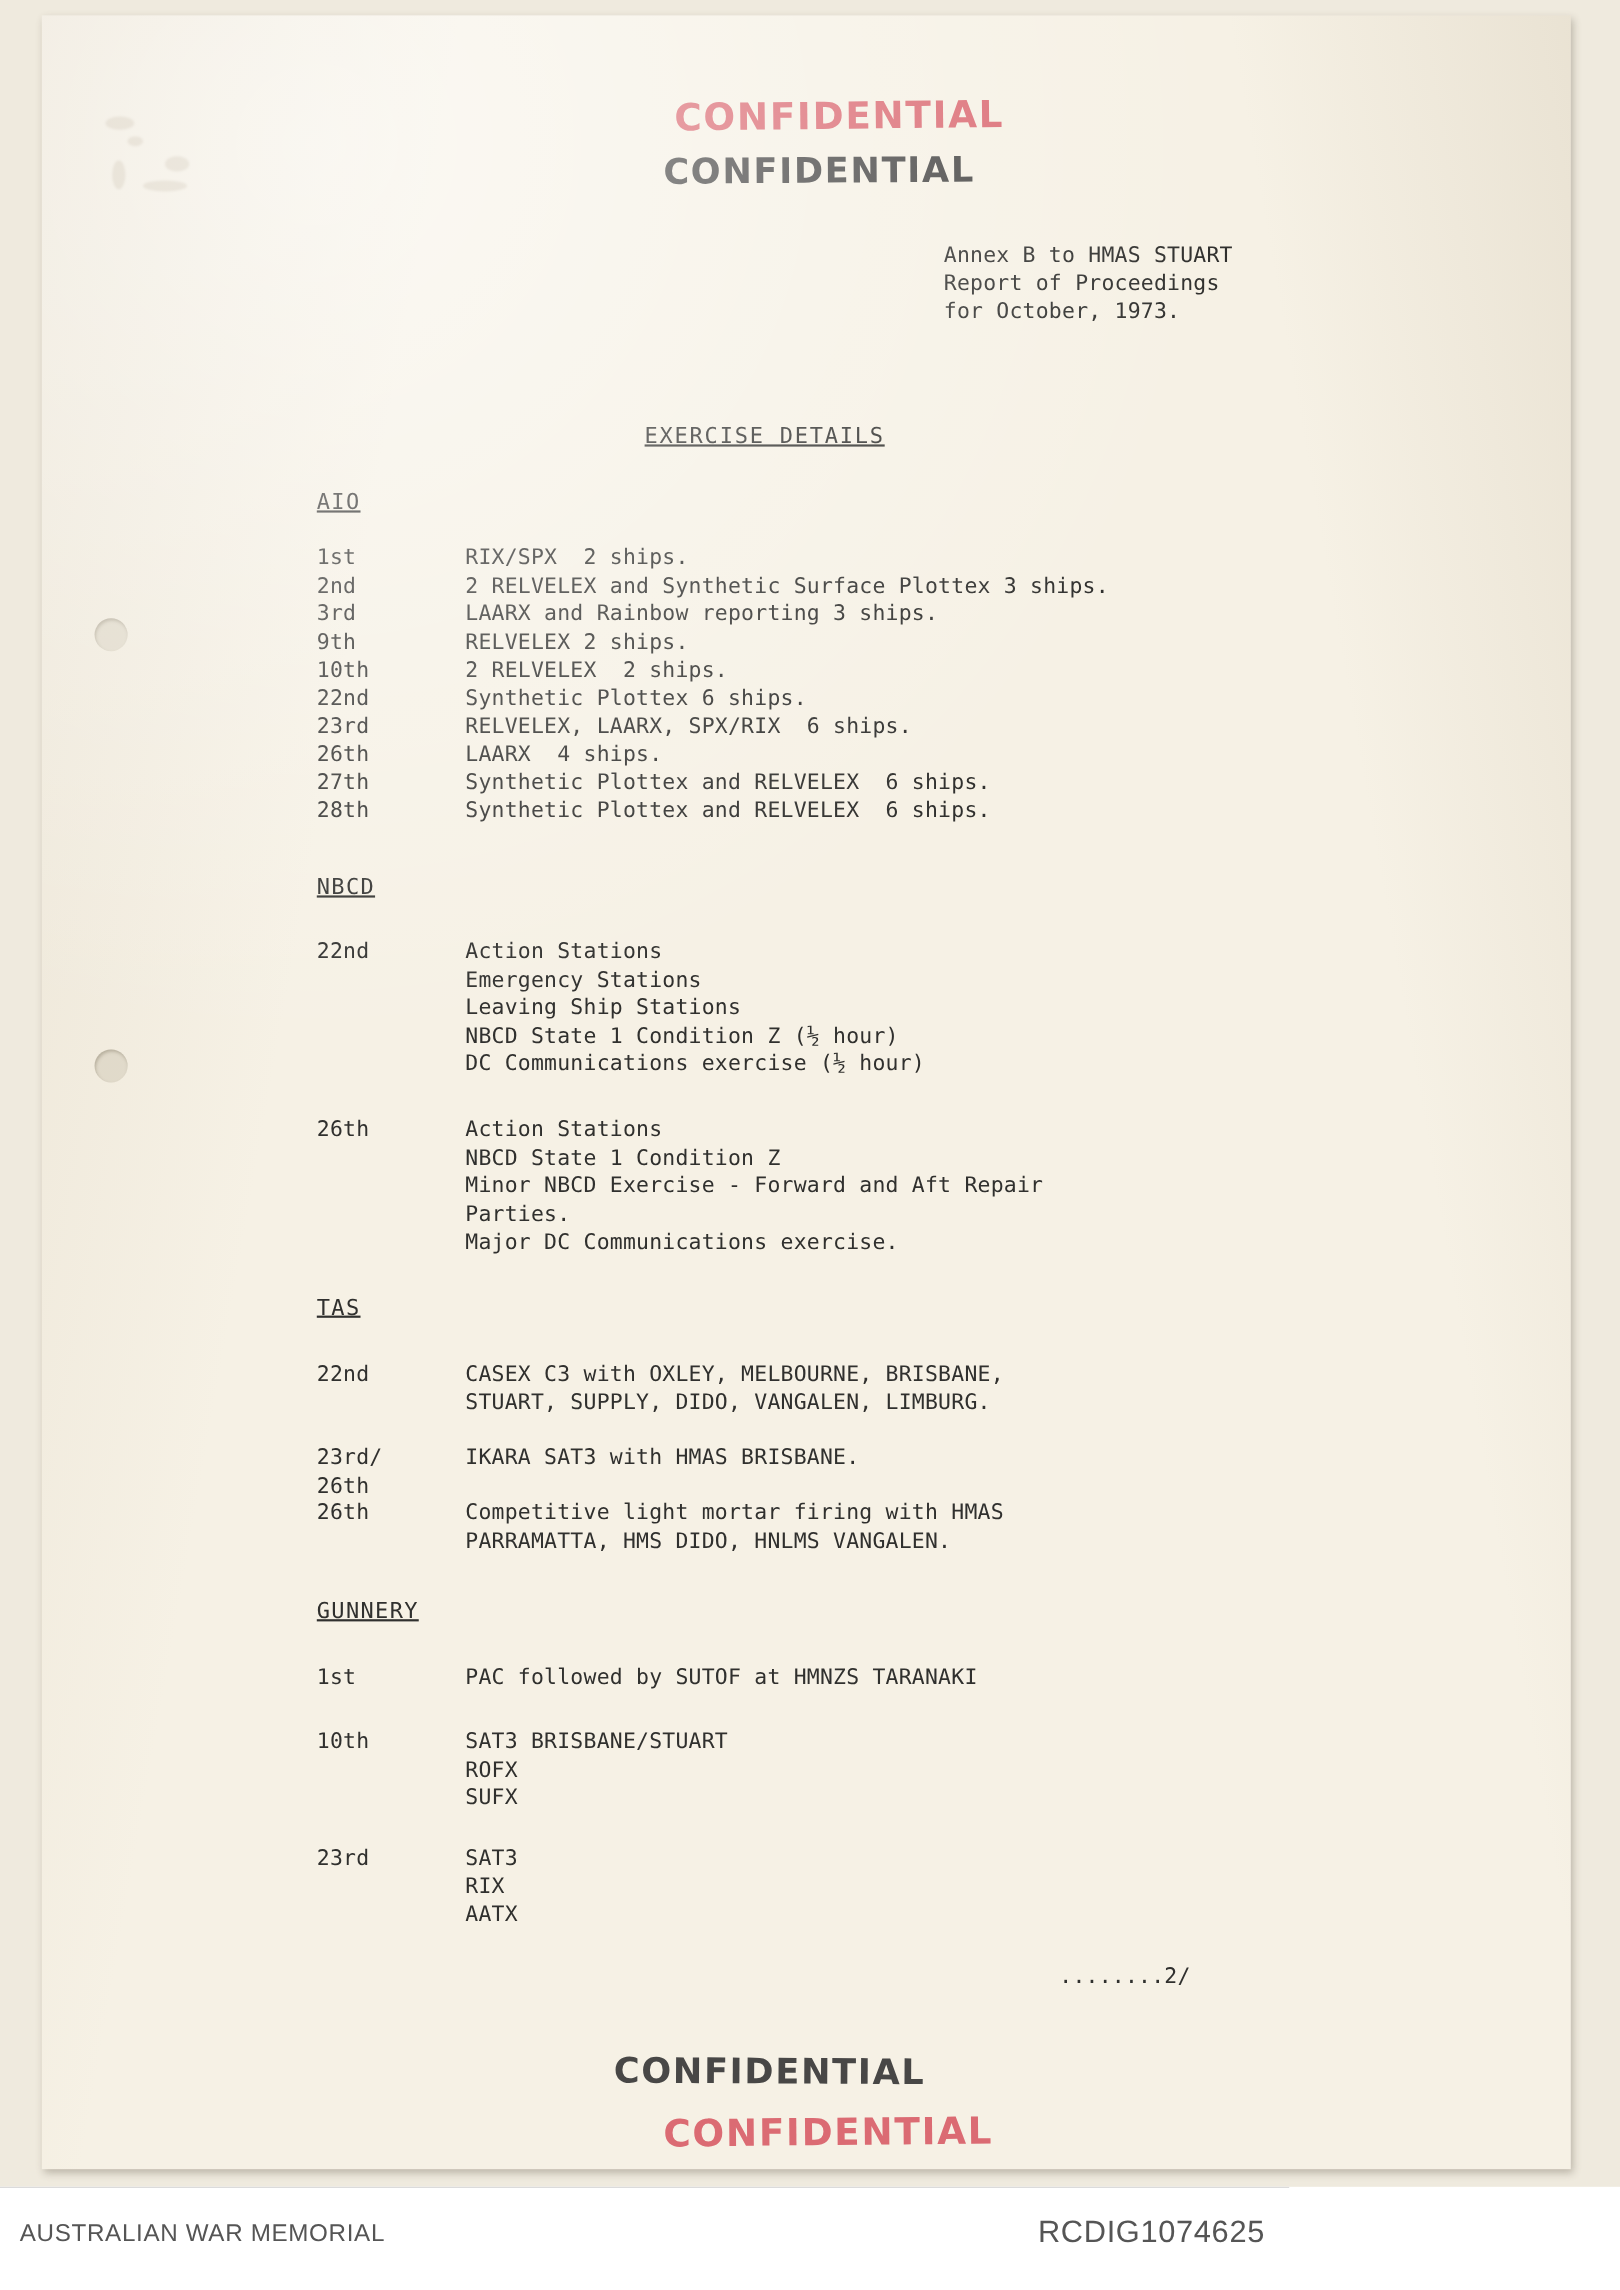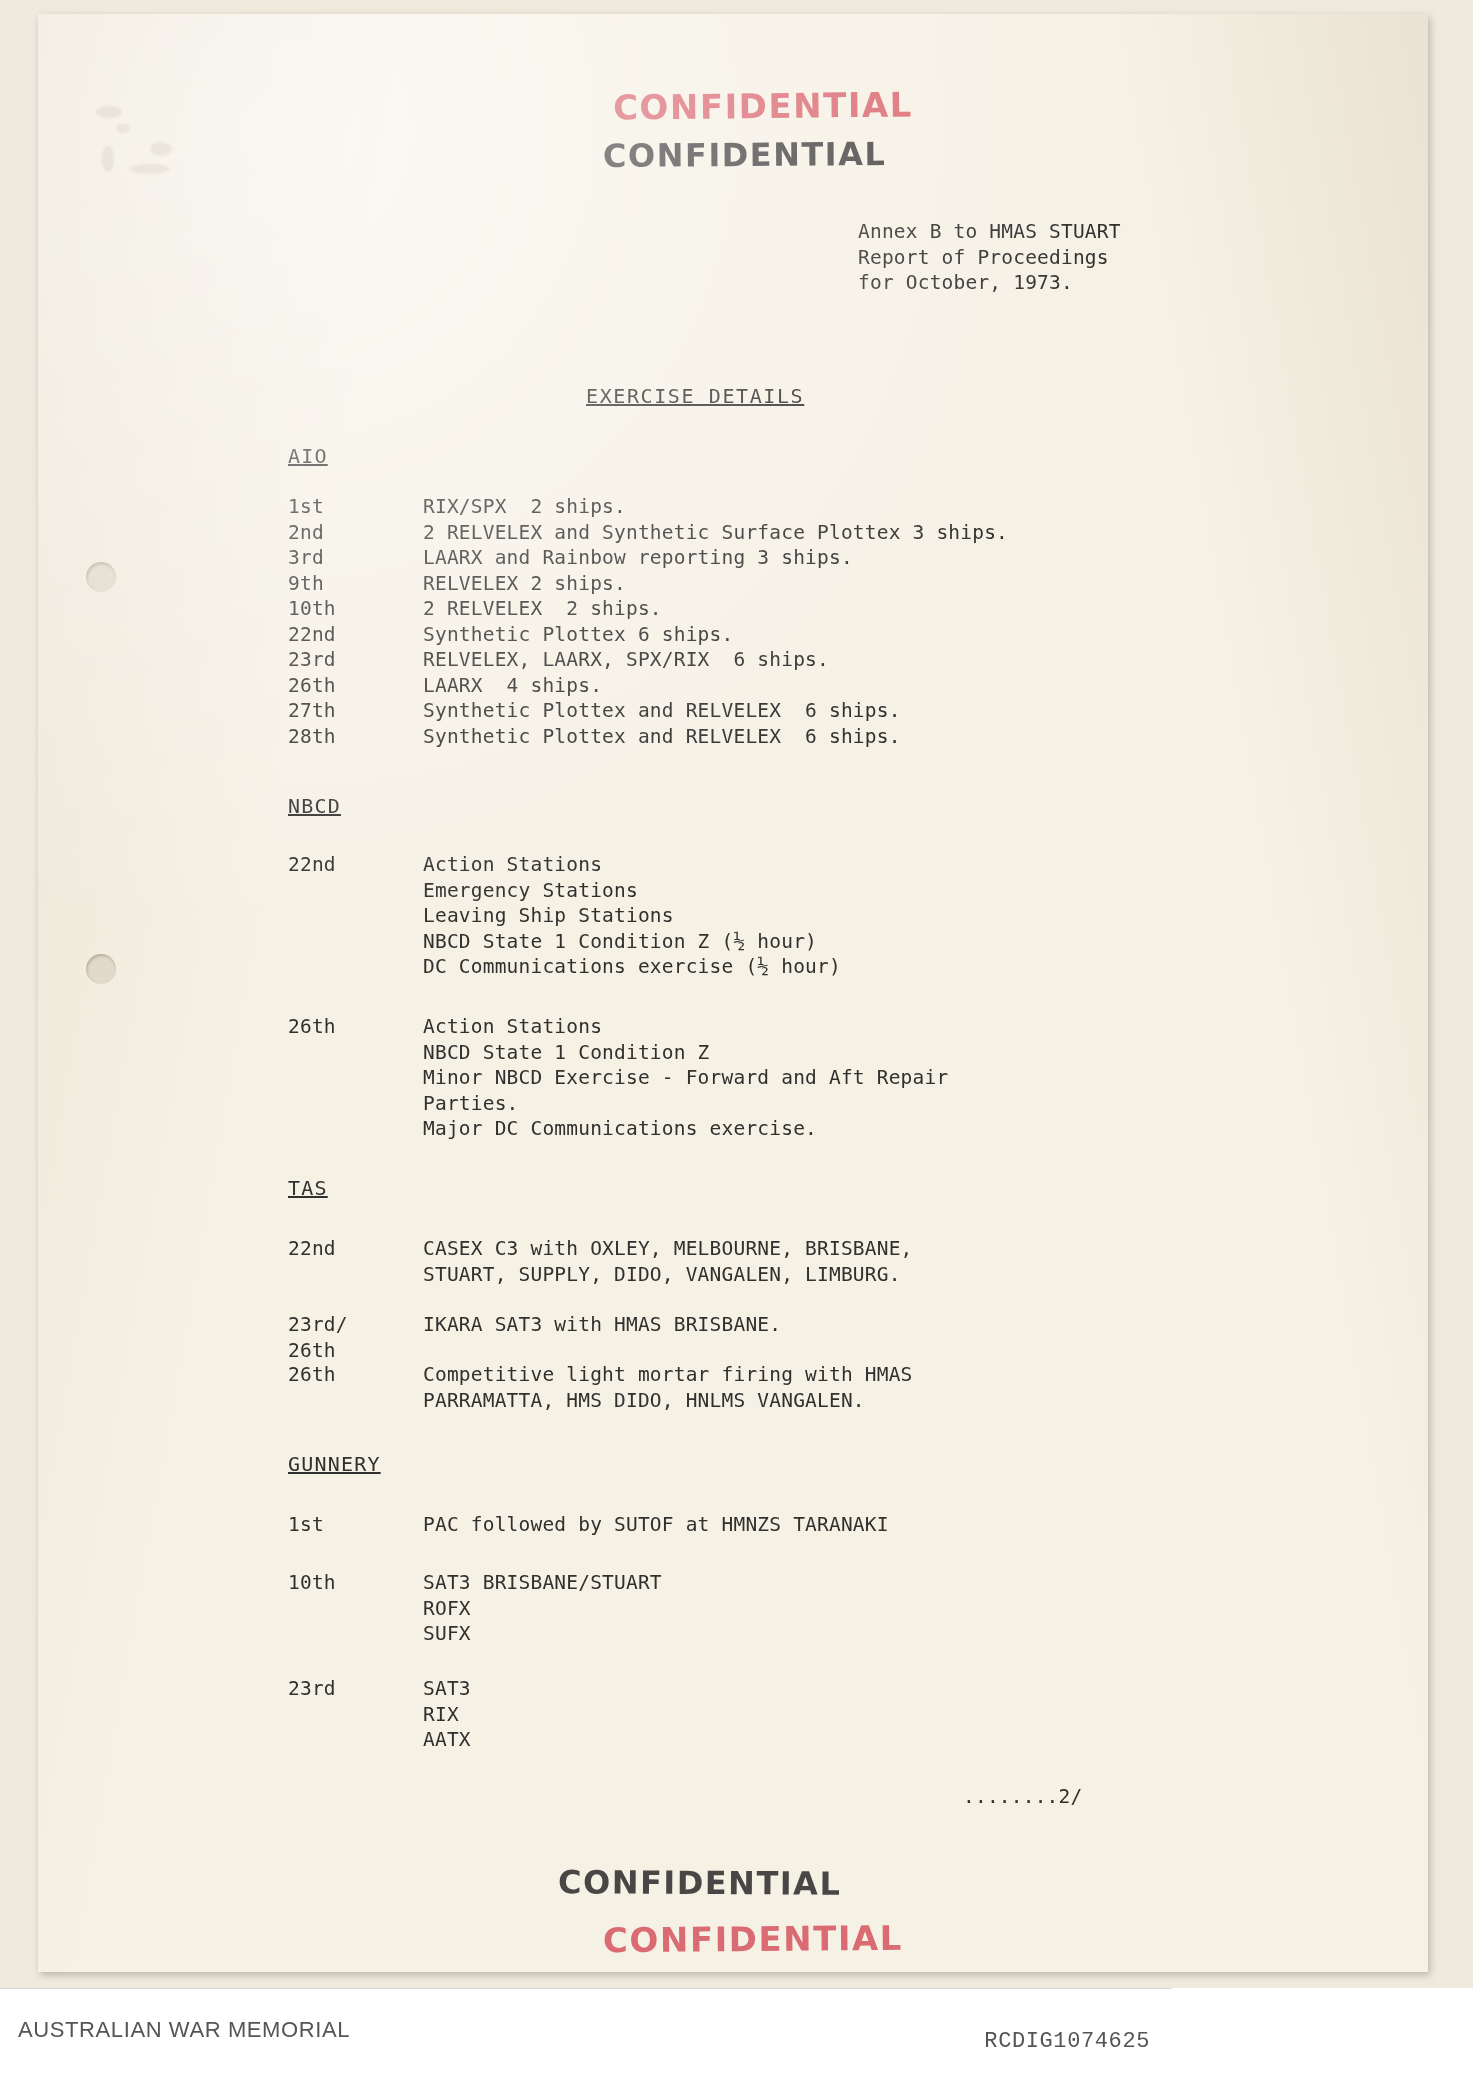--- a/index.html
+++ b/index.html
@@ -129,25 +129,25 @@
     left: 18px;
     top: 28px;
     font-size: 22px;
     color: #555555;
     letter-spacing: 0.6px;
     font-family: "Liberation Sans", sans-serif;
   }
   #footer-right {
     position: absolute;
     right: 22px;
-    top: 40px;
-    font-size: 22px;
+    top: 24px;
+    font-size: 28px;
     color: #555555;
     letter-spacing: 0.6px;
-    font-family: Liberation Mono, monospace;
+    font-family: Liberation Sans, sans-serif;
   }
 </style>
 </head>
 <body>
 
 <div id="scan">
 
   <div id="paper">
 
     <div class="blemish" style="left:58px; top:92px; width:26px; height:12px;"></div>

